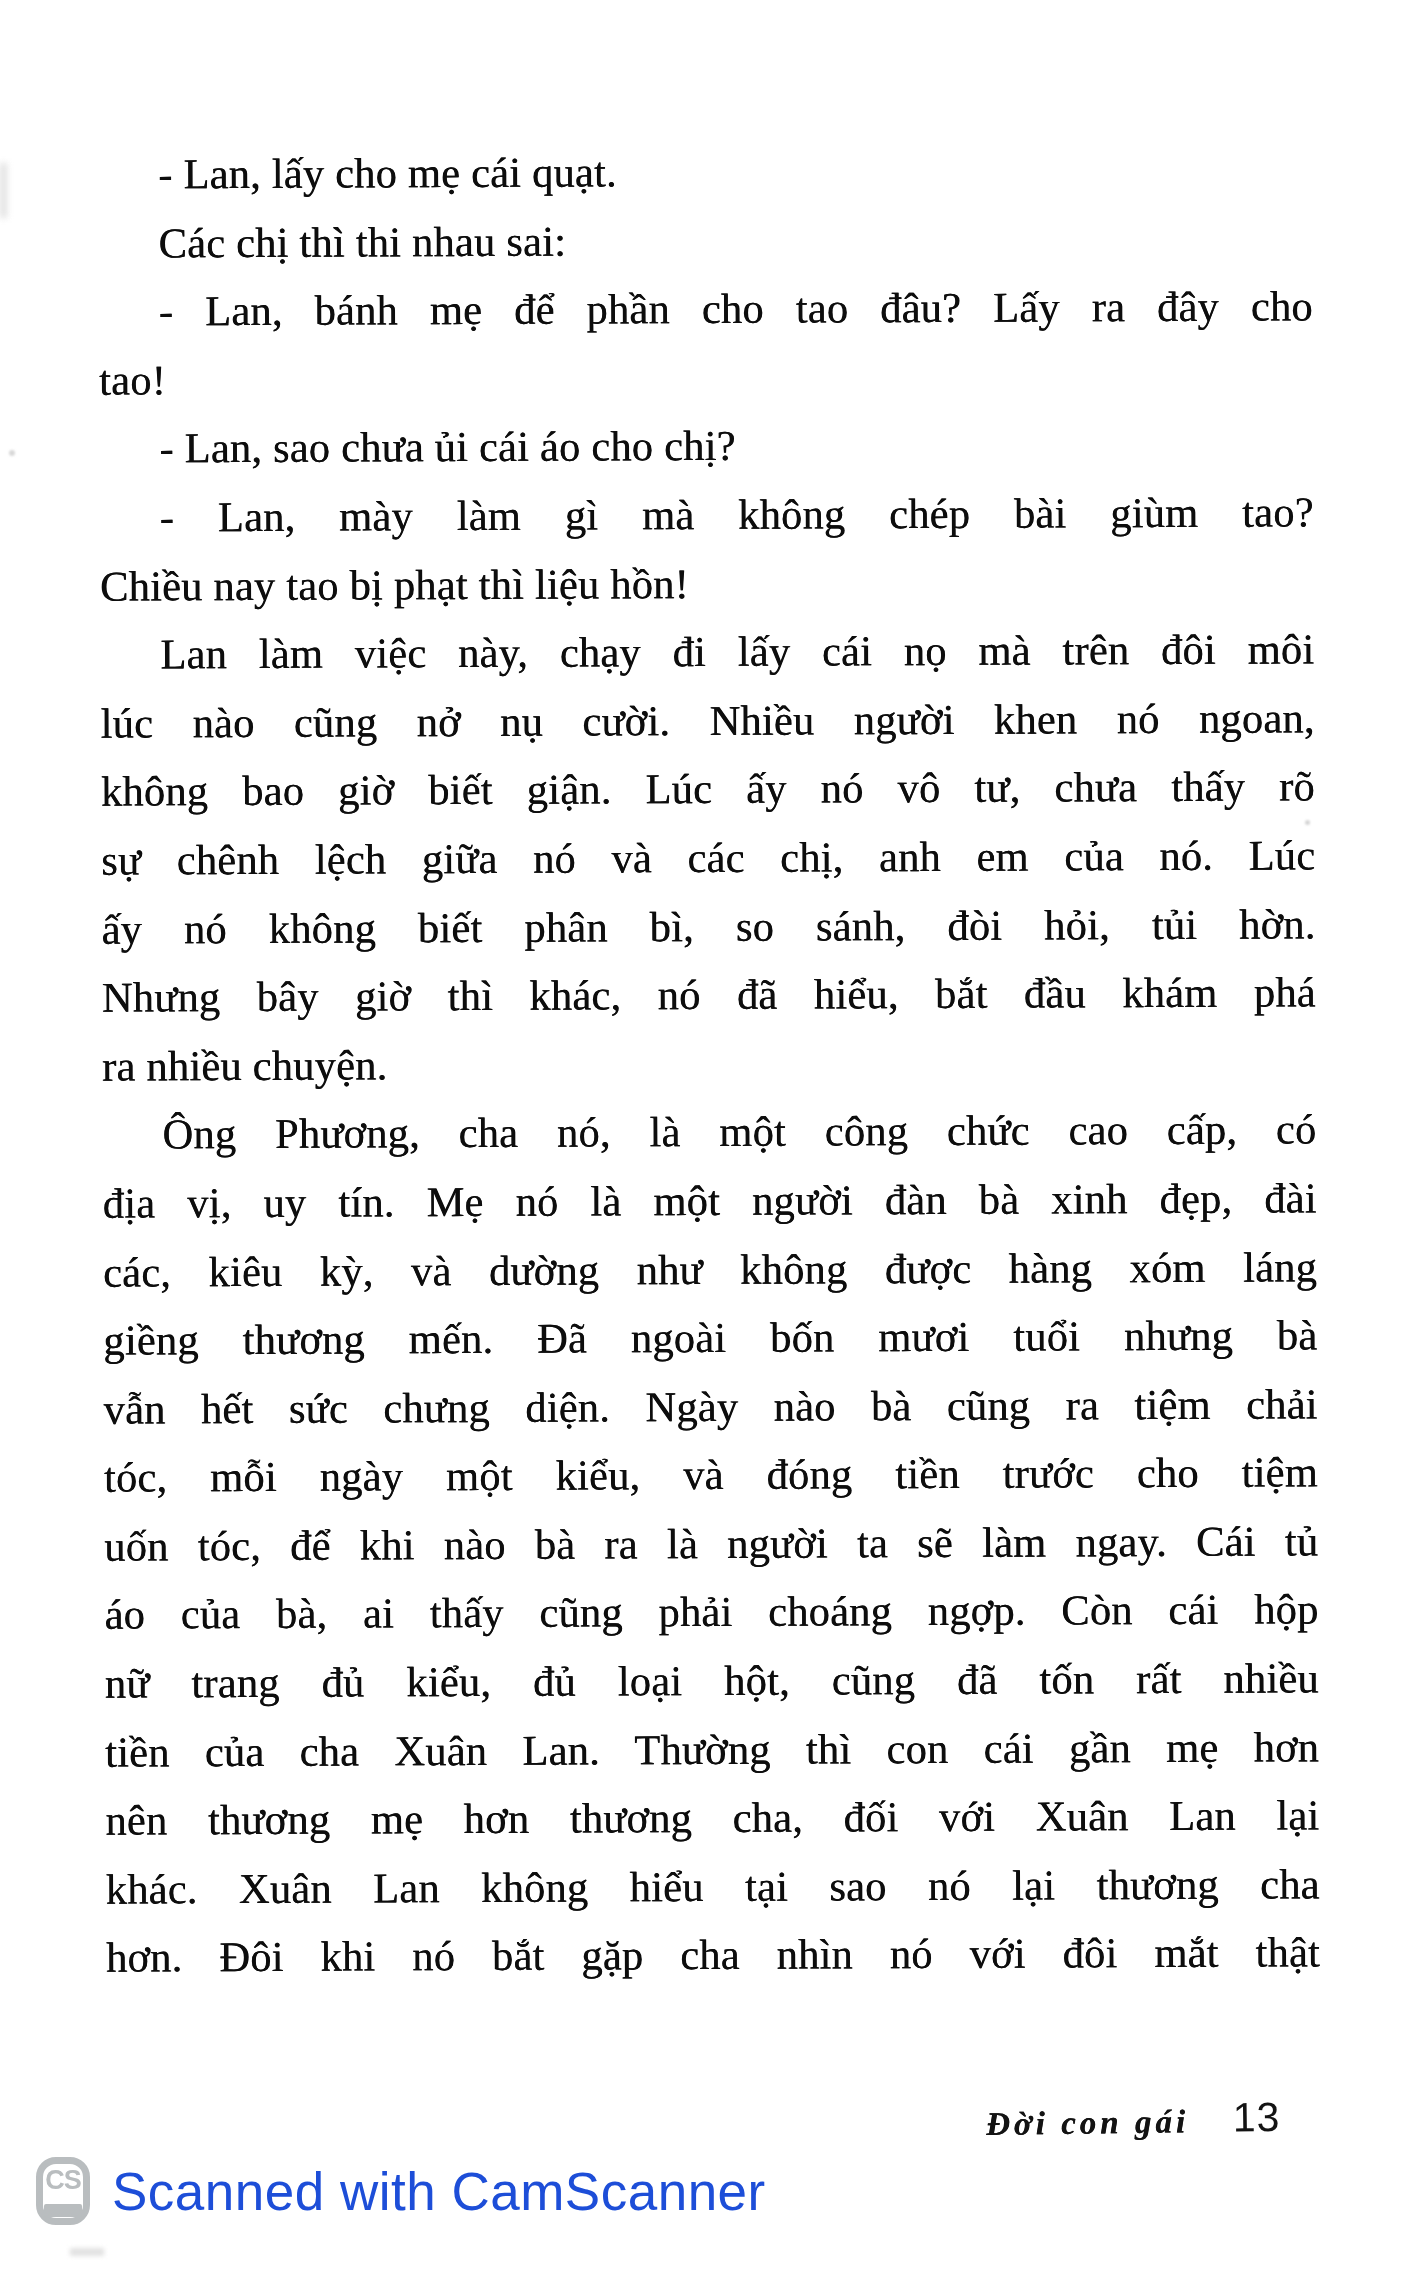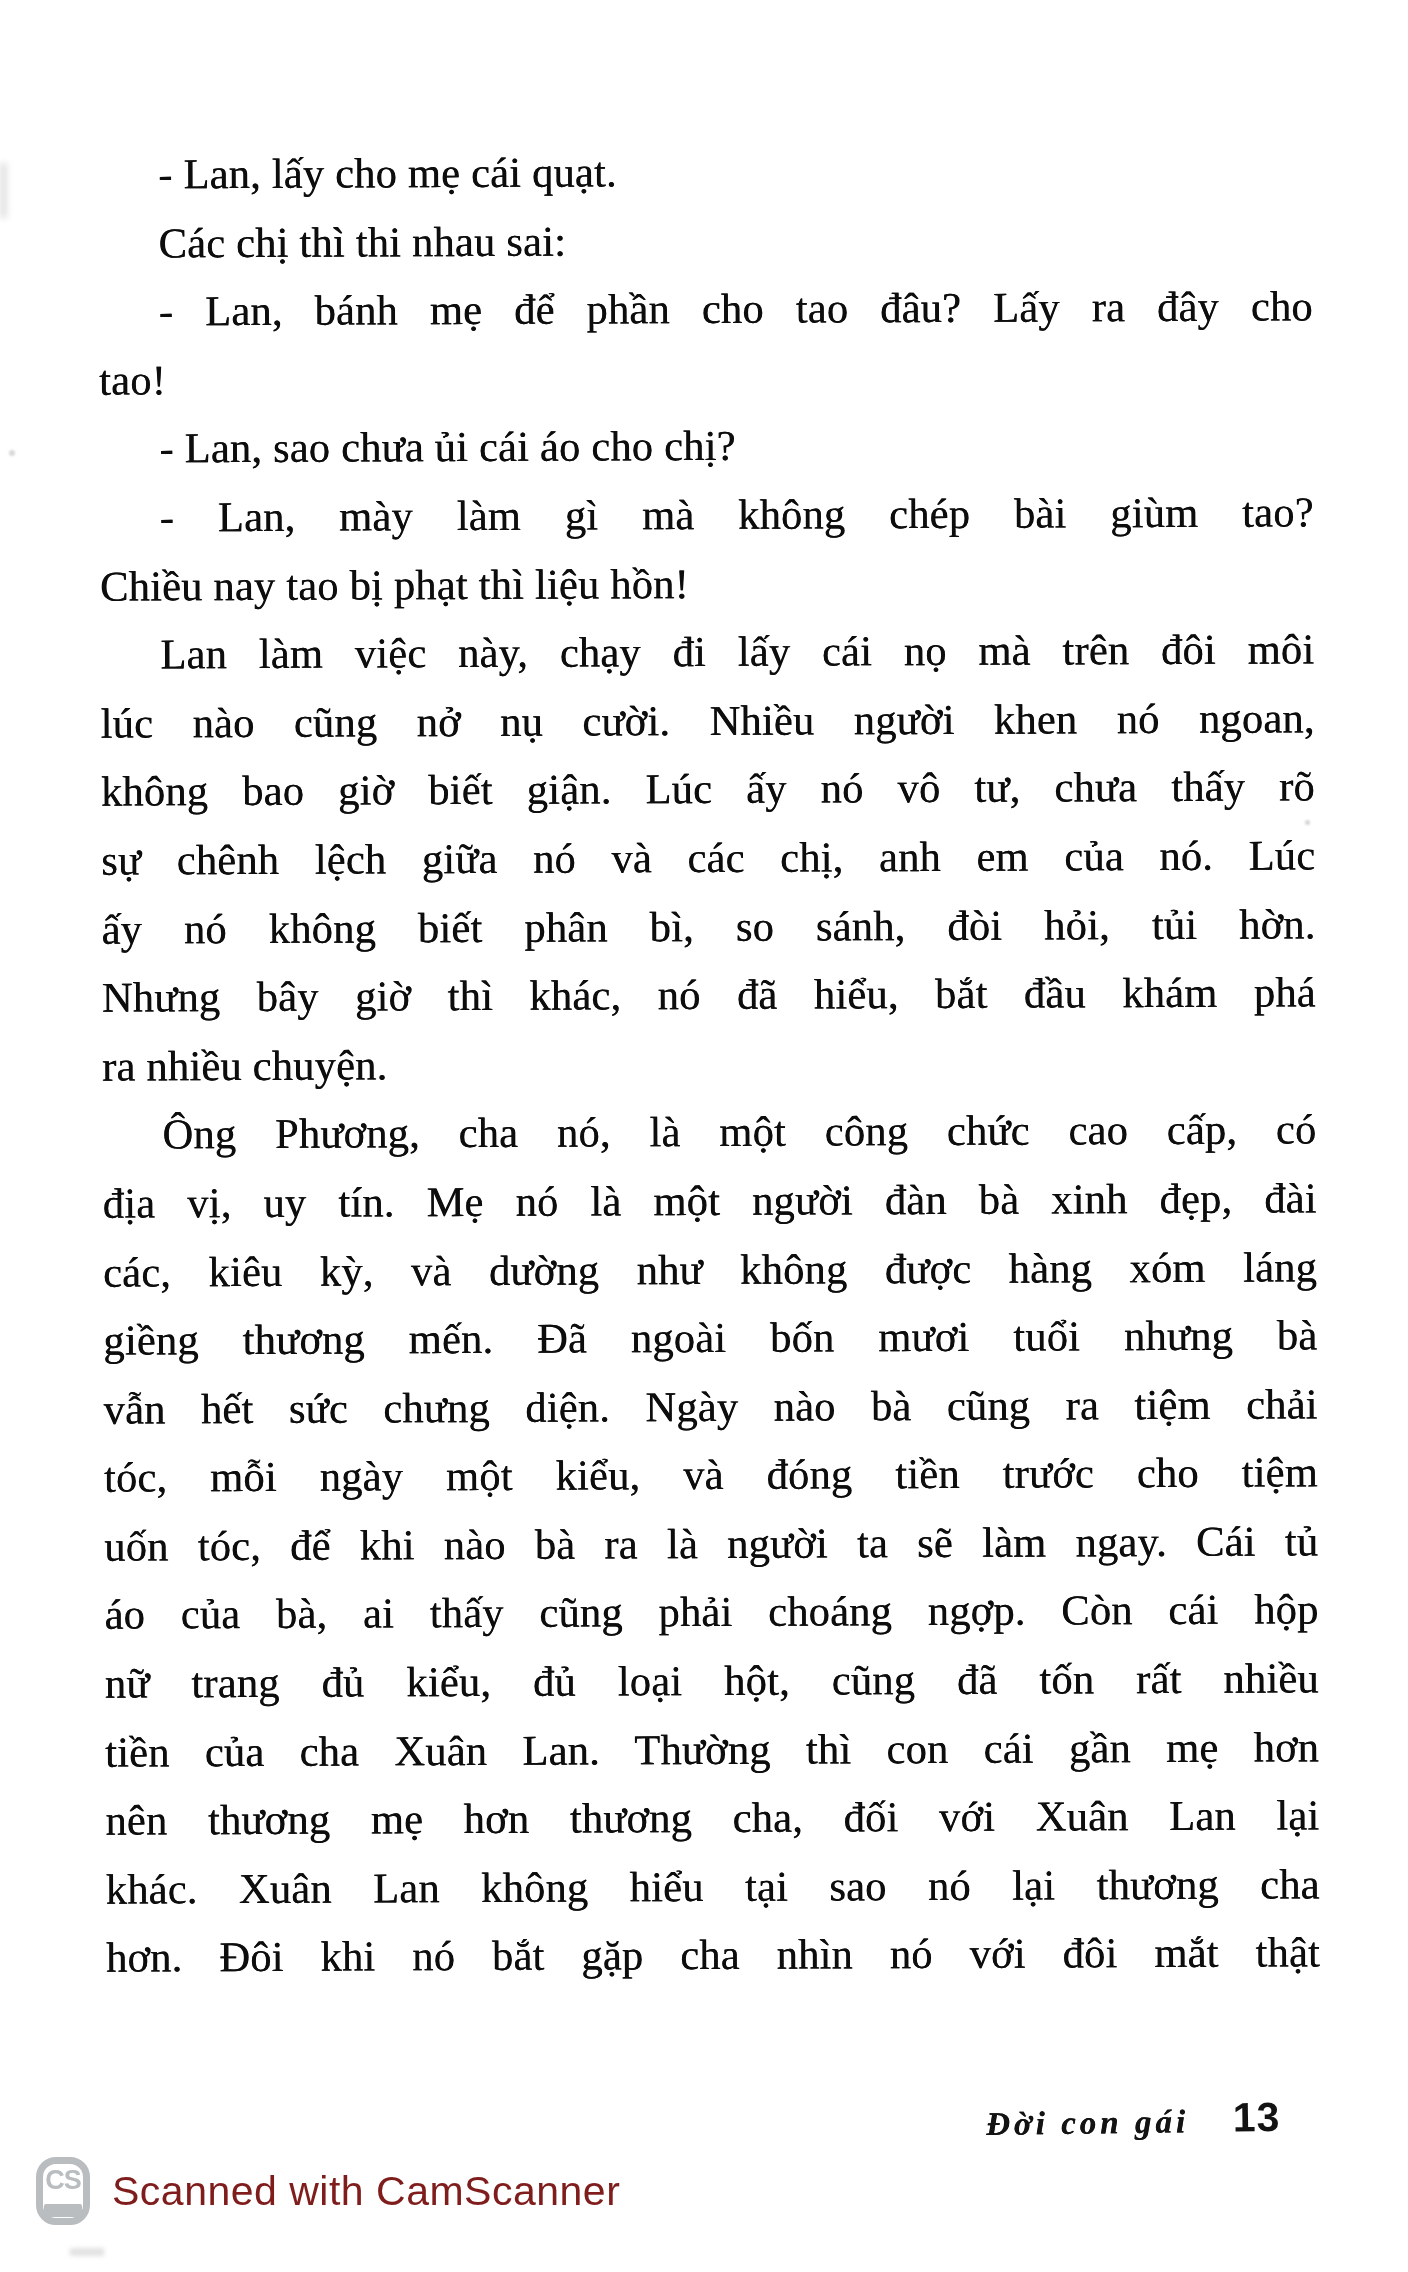--- a/index.html
+++ b/index.html
@@ -86,21 +86,21 @@
   .running-title {
     font-style: italic;
     font-weight: 700;
     font-size: 33px;
     letter-spacing: 4px;
     text-shadow: 0.3px 0 0 currentColor;
   }
   .page-num {
     font-family: "Liberation Sans", "DejaVu Sans", sans-serif;
     font-size: 41px;
-    font-weight: 700;
+    font-weight: 400;
     letter-spacing: 1px;
   }
   
   .watermark {
     position: absolute;
     left: 36px;
     top: 2157px;
     display: flex;
     align-items: center;
     gap: 22px;
@@ -125,22 +125,22 @@
   }
   .cs-bar {
     position: absolute;
     left: 1px; right: 1px; bottom: 1px;
     height: 13px;
     background: #b9bdbf;
     border-radius: 2px;
   }
   .wm-text {
     font-family: "Liberation Sans", "DejaVu Sans", sans-serif;
-    font-size: 41px;
-    color: #7f1d1d;
+    font-size: 53px;
+    color: #1d4ed8;
     letter-spacing: 0.5px;
     white-space: nowrap;
   }
 </style>
 </head>
 <body>
 
 <div class="page">
 
   <div class="smudge-left"></div>

